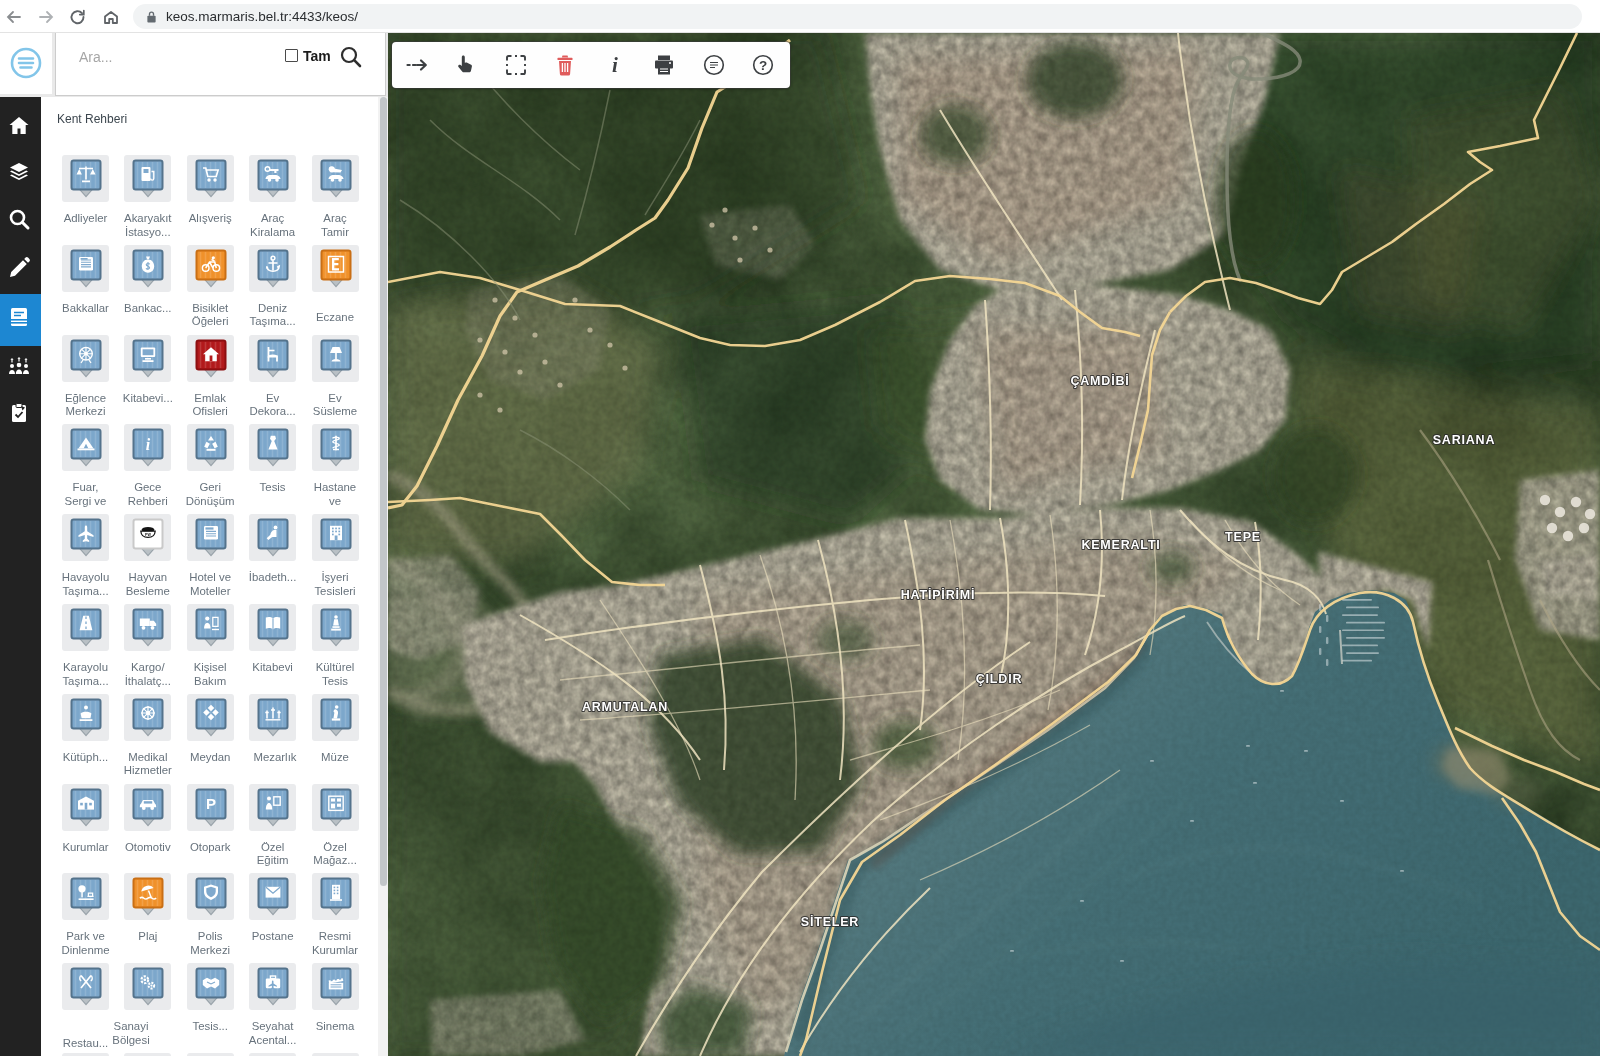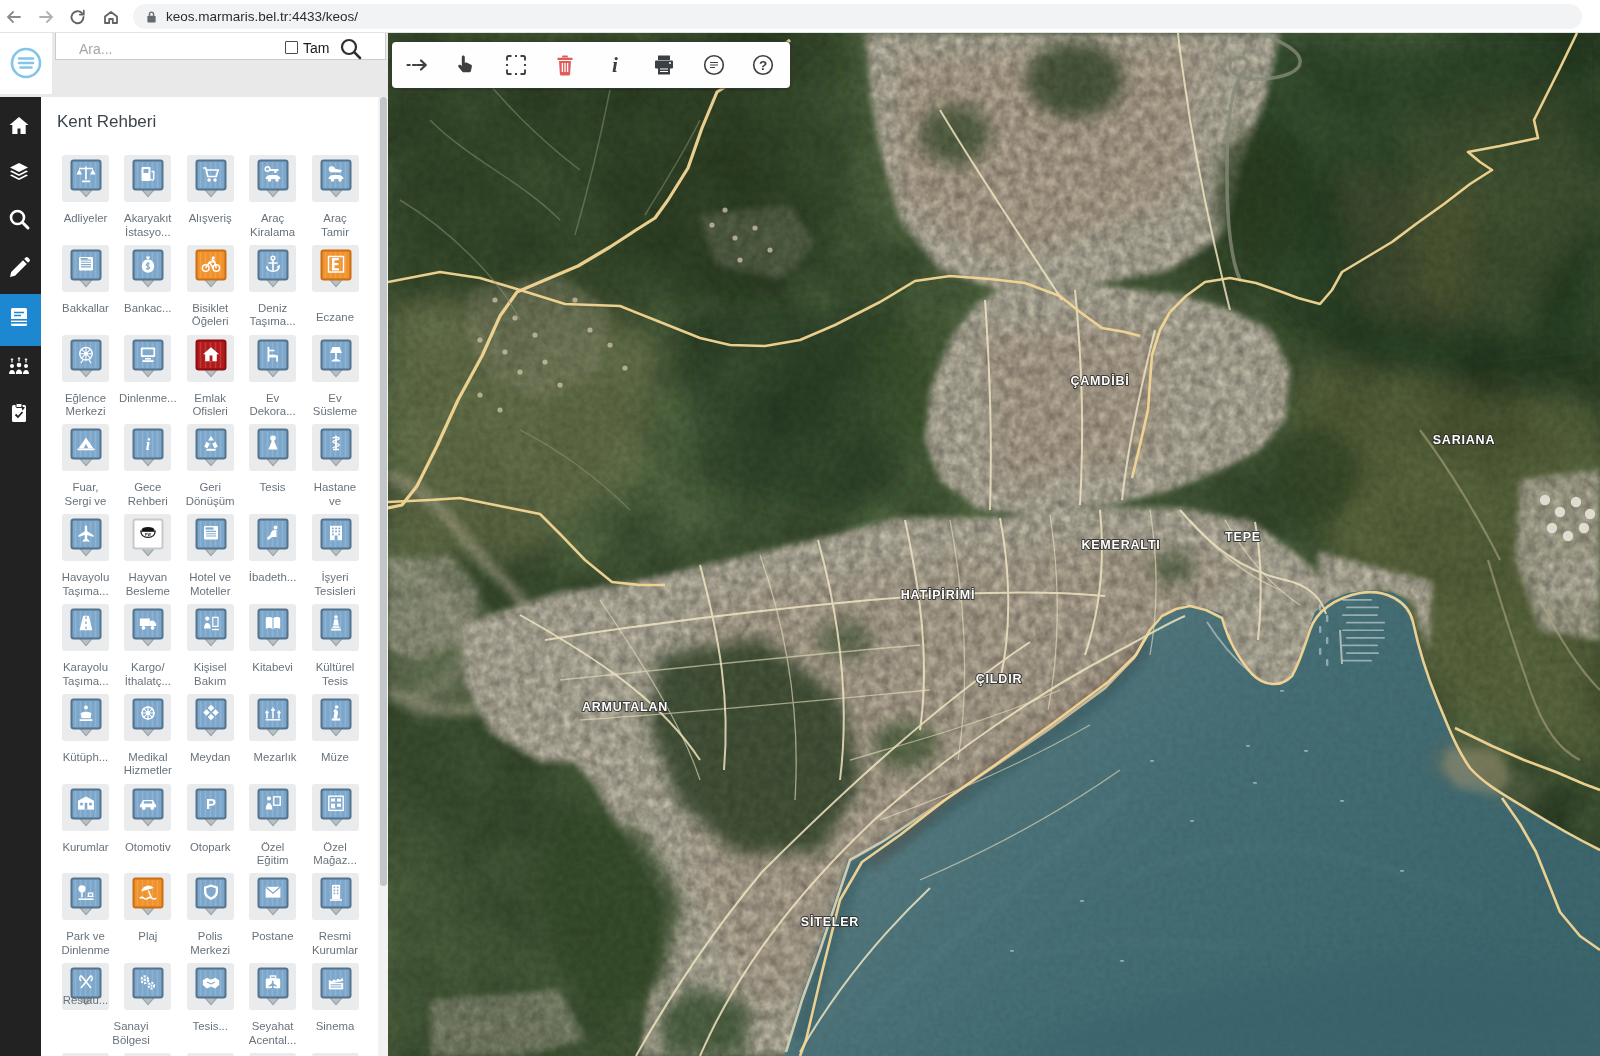--- a/index.html
+++ b/index.html
@@ -3,28 +3,28 @@
 <style>
 *{margin:0;padding:0;box-sizing:border-box}
 html,body{width:1600px;height:1056px;overflow:hidden;background:#fff;
  font-family:"Liberation Sans",sans-serif;position:relative}
 .abs{position:absolute}
 #chrome{left:0;top:0;width:1600px;height:33px;background:#fff;z-index:30;border-bottom:1px solid #e3e3e3}
 #pill{left:133px;top:4px;width:1449px;height:25px;background:#f1f3f4;border-radius:13px}
 #urltxt{left:166px;top:9px;font-size:13.5px;color:#2a2d30}
 #topstrip{left:0;top:33px;width:388px;height:64px;background:#e9e9e9;z-index:10}
 #logocard{left:0;top:33px;width:52px;height:61px;background:#fff;z-index:11}
-#searchcard{left:55px;top:24px;width:331px;height:36px;background:#fff;border:1px solid #cccccc;z-index:11}
+#searchcard{left:55px;top:32px;width:331px;height:64px;background:#fff;border:1px solid #cccccc;z-index:11}
 #aratxt{left:23px;top:16px;font-size:14px;color:#a6a6a6}
-#tamtxt{left:247px;top:15px;font-size:14px;color:#1b1b1b;font-weight:normal}
+#tamtxt{left:247px;top:15px;font-size:14px;color:#1b1b1b;font-weight:bold}
 #cbx{left:229px;top:16px;width:13px;height:13px;border:1.5px solid #4a4a4a;background:#fff;border-radius:1px}
 #sidebar{left:0;top:97px;width:41px;height:959px;background:#222222;z-index:12}
 #actbox{left:0;top:197px;width:41px;height:52px;background:#1d87d2}
 #panel{left:41px;top:97px;width:337px;height:959px;background:#fff;z-index:9}
-#ptitle{left:16px;top:15px;font-size:17px;color:#3c464e}
+#ptitle{left:16px;top:15px;font-size:12px;color:#3c464e}
 #sbtrack{left:378px;top:97px;width:10px;height:959px;background:#f2f2f2;z-index:13}
 #sbthumb{left:1.5px;top:0px;width:7px;height:789px;background:#c2c6c9;border-radius:4px}
 .cell{position:absolute;width:47px;height:47px;background:#eaebed;border-radius:3px}
 .lbl{position:absolute;width:62px;text-align:center;font-size:11.4px;line-height:13.5px;color:#67727c}
 #toolbar{left:392px;top:42px;width:398px;height:46px;background:#fefefe;border-radius:4px;
  box-shadow:0 0 0 1px rgba(60,60,60,.55),0 1px 3px rgba(0,0,0,.4);z-index:20}
 .tbi{position:absolute;top:11px;width:24px;height:24px}
 </style></head><body>
 
 <div id="chrome" class="abs">
@@ -309,21 +309,21 @@
           <path d="M7.5 4v26M12.5 4v26M17.5 4v26M22.5 4v26M27.5 4v26"></path>
         </g>
         <g transform="translate(8,7)">
           <rect x="2.8" y="2.5" width="14.4" height="9.5" rx="1" fill="#fff"></rect>
           <rect x="4.6" y="4.3" width="10.8" height="5.9" fill="#7fa9cd"></rect>
           <rect x="7" y="13" width="6" height="1.6" fill="#fff"></rect>
           <rect x="4.5" y="15.2" width="11" height="1.8" fill="#fff"></rect>
         </g>
       </svg>
     </div>
-<div class="lbl" style="left:75.8px;top:294.6px">Dinlenme...</div>
+<div class="lbl" style="left:75.8px;top:294.6px">Kitabevi...</div>
 <div class="cell" style="left:145.7px;top:237.6px">
       <svg class="abs" style="left:6px;top:3px" width="36" height="42" viewBox="0 0 36 42">
         <path d="M11 31.5 L18 39.5 25 31.5 z" fill="#98a2a9"></path>
         <path d="M12.5 31.5 L18 37.8 23.5 31.5 z" fill="#b9c0c5"></path>
         <rect x="3.5" y="2.5" width="29" height="29" rx="2.2" fill="#b2191b" stroke="#8c0f11" stroke-width="2"></rect>
         <g stroke="#ffffff" stroke-width="1.6" opacity="0.14">
           <path d="M7.5 4v26M12.5 4v26M17.5 4v26M22.5 4v26M27.5 4v26"></path>
         </g>
         <g transform="translate(8,7)">
           <path d="M10 2.2l8 7h-2.2v7H4.2v-7H2z" fill="#fff"></path>
@@ -874,21 +874,21 @@
         <rect x="3.5" y="2.5" width="29" height="29" rx="2.2" fill="#7ca7cb" stroke="#54738c" stroke-width="2"></rect>
         <g stroke="#ffffff" stroke-width="1.6" opacity="0.14">
           <path d="M7.5 4v26M12.5 4v26M17.5 4v26M22.5 4v26M27.5 4v26"></path>
         </g>
         <g transform="translate(8,7)">
           <path d="M5 2.5l10 12.5M15 2.5L5 15" stroke="#fff" stroke-width="1.7"></path>
           <path d="M4.6 2.5c-1.2 2.2-1 4.4.6 5.6M15.4 2.5c1.2 2.2 1 4.4-.6 5.6" stroke="#fff" stroke-width="1.3" fill="none"></path>
         </g>
       </svg>
     </div>
-<div class="lbl" style="left:13.5px;top:897px">Restau...</div>
+<div class="lbl" style="left:13.5px;top:940px">Restau...</div>
 <div class="cell" style="left:83.3px;top:866.2px">
       <svg class="abs" style="left:6px;top:3px" width="36" height="42" viewBox="0 0 36 42">
         <path d="M11 31.5 L18 39.5 25 31.5 z" fill="#98a2a9"></path>
         <path d="M12.5 31.5 L18 37.8 23.5 31.5 z" fill="#b9c0c5"></path>
         <rect x="3.5" y="2.5" width="29" height="29" rx="2.2" fill="#7ca7cb" stroke="#54738c" stroke-width="2"></rect>
         <g stroke="#ffffff" stroke-width="1.6" opacity="0.14">
           <path d="M7.5 4v26M12.5 4v26M17.5 4v26M22.5 4v26M27.5 4v26"></path>
         </g>
         <g transform="translate(8,7)">
           <circle cx="6.8" cy="6.8" r="3.4" fill="none" stroke="#fff" stroke-width="2.1" stroke-dasharray="2.3 1.3"></circle>

